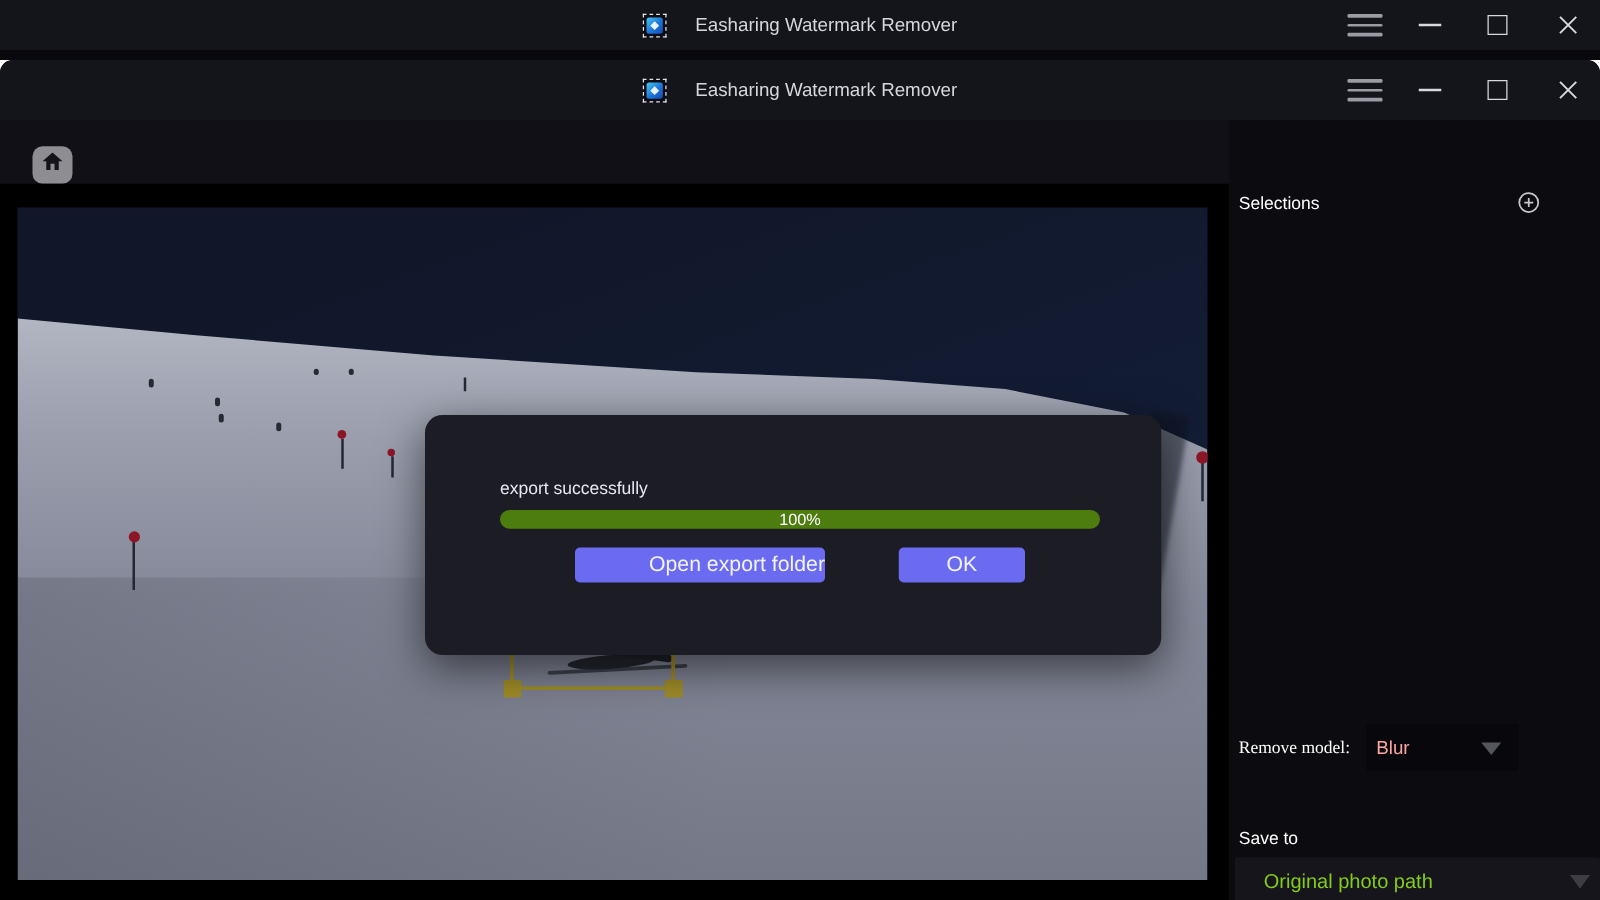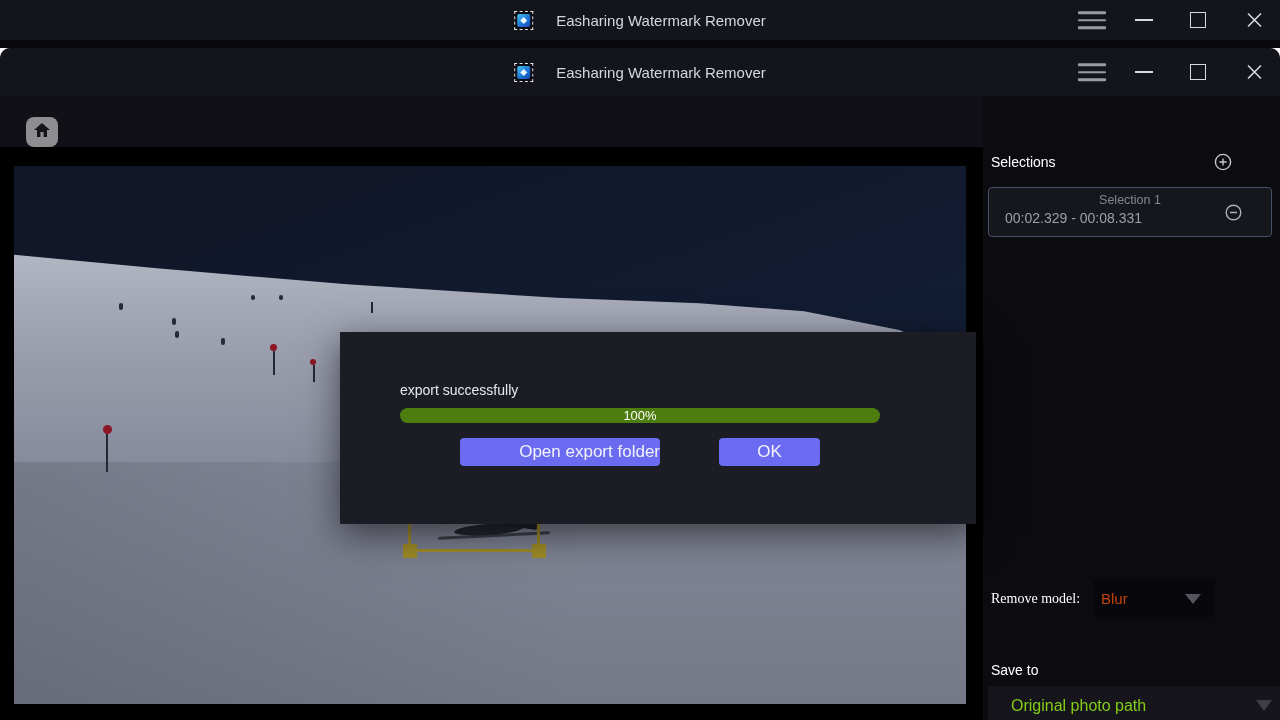--- a/index.html
+++ b/index.html
@@ -55,22 +55,22 @@
           background:#23262e; transform:rotate(-4deg); }
   .fallen-ski { position:absolute; left:424px; top:368px; width:112px; height:3px;
           background:#3c404a; transform:rotate(-3deg); border-radius:2px; }
   .fallen-ski2 { position:absolute; left:478px; top:355px; width:46px; height:6px;
           background:#1e2128; transform:rotate(8deg); border-radius:3px; }
 
   .sel-line { position:absolute; background:#9e8b28; }
   .sel-handle { position:absolute; width:14px; height:14px; background:#9e8b28; }
 
   
-  #dialog { position:absolute; left:340px; top:332px; width:636px; height:192px; background:#1c1c25;
-            border-radius:0; z-index:10; box-shadow:0 10px 34px rgba(0,0,0,.55); }
+  #dialog { position:absolute; left:340px; top:332px; width:589px; height:192px; background:#1c1c25;
+            border-radius:14px; z-index:10; box-shadow:0 10px 34px rgba(0,0,0,.55); }
   #dialog-message { position:absolute; left:60px; top:50px; font-size:14px; color:#e8e9ef; }
   #progress { position:absolute; left:60px; top:76px; width:480px; height:15px; border-radius:8px;
               background:#4d7c0f; color:#ffffff; font-size:13px; text-align:center; line-height:15px; }
   .dlg-btn { position:absolute; top:106px; height:28px; border:none; border-radius:4px; background:#6a6bf0;
              color:#f2f3f8; font-size:17px; font-family:"Liberation Sans",sans-serif; cursor:pointer; }
   #open-folder-btn { left:120px; width:200px;text-align:right; }
   #ok-btn { left:379px; width:101px; }
 
   
   #sidebar { position:absolute; left:983px; top:48px; width:297px; height:624px; background:#0c0c10; }
@@ -79,21 +79,21 @@
   #add-selection-btn { position:absolute; left:231px; top:57px; width:18px; height:18px; cursor:pointer; }
   #selection-card { position:absolute; left:5px; top:91px; width:284px; height:50px; background:#16161d;
                     border:1px solid #46526b; border-radius:4px; }
   #selection-card .title { margin-top:5px; text-align:center; font-size:12.5px; color:#84868f; }
   #selection-card .range { margin-top:3px; padding-left:16px; font-size:14px; color:#9da0a9; }
   #remove-selection-btn { position:absolute; right:29px; top:16px; width:17px; height:17px; cursor:pointer; }
 
   #remove-model-label { position:absolute; left:8px; top:495px;font-family:Liberation Serif, serif; }
   #remove-model-select { position:absolute; left:110px; top:483px; width:122px; height:38px; background:#08080c;
                     border-radius:2px; cursor:pointer; }
-  #remove-model-select .val { position:absolute; left:8px; top:11px; font-size:15px; color:#c2410c; }
+  #remove-model-select .val { position:absolute; left:8px; top:11px; font-size:15px; color:#fca5a5; }
   .caret { position:absolute; width:0; height:0; border-left:8px solid transparent; border-right:8px solid transparent; }
   #remove-model-select .caret { right:14px; top:15px; border-top:10px solid #54555d; }
 
   #save-to-label { position:absolute; left:8px; top:566px; }
   #save-to-select { position:absolute; left:5px; top:590px; width:292px; height:41px; background:#15151b;
                     border-radius:2px; cursor:pointer; }
   #save-to-select .val { position:absolute; left:23px; top:11px; font-size:16px; color:#84cc16; }
   #save-to-select .caret { right:8px; top:14px; border-top:11px solid #3c3d45; }
 </style>
 </head>
@@ -195,30 +195,20 @@
 
   <div id="sidebar">
     <span class="side-label" id="selections-header">Selections</span>
     <div id="add-selection-btn">
       <svg width="18" height="18" viewBox="0 0 18 18">
         <circle cx="9" cy="9" r="7.6" fill="none" stroke="#c6c7cd" stroke-width="1.4"></circle>
         <path d="M9 5.4 V12.6 M5.4 9 H12.6" stroke="#c6c7cd" stroke-width="1.4"></path>
       </svg>
     </div>
 
-    <div id="selection-card">
-      <div class="title">Selection 1</div>
-      <div class="range">00:02.329 - 00:08.331</div>
-      <div id="remove-selection-btn">
-        <svg width="17" height="17" viewBox="0 0 17 17">
-          <circle cx="8.5" cy="8.5" r="7.3" fill="none" stroke="#aeafb7" stroke-width="1.4"></circle>
-          <path d="M5 8.5 H12" stroke="#aeafb7" stroke-width="1.4"></path>
-        </svg>
-      </div>
-    </div>
 
     <span class="side-label" id="remove-model-label">Remove model:</span>
     <div id="remove-model-select">
       <span class="val">Blur</span>
       <span class="caret"></span>
     </div>
 
     <span class="side-label" id="save-to-label">Save to</span>
     <div id="save-to-select">
       <span class="val">Original photo path</span>

